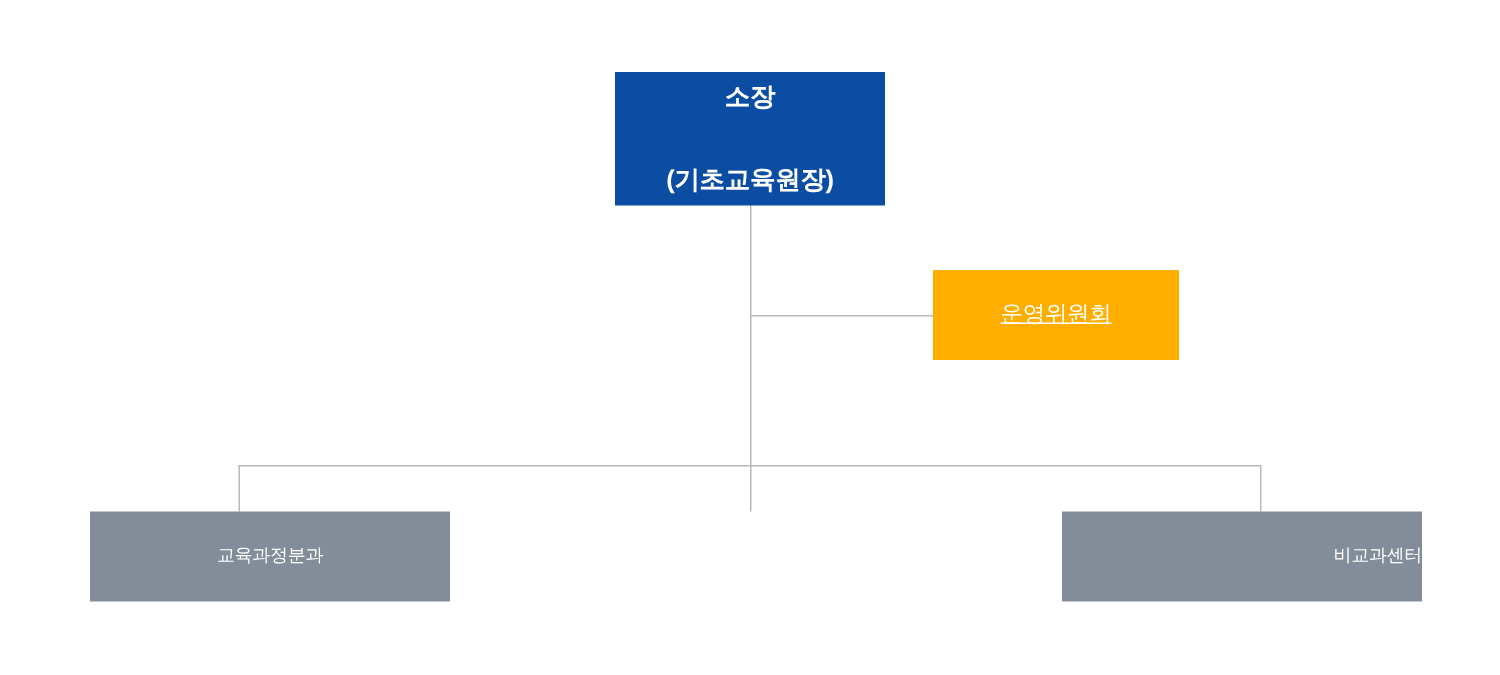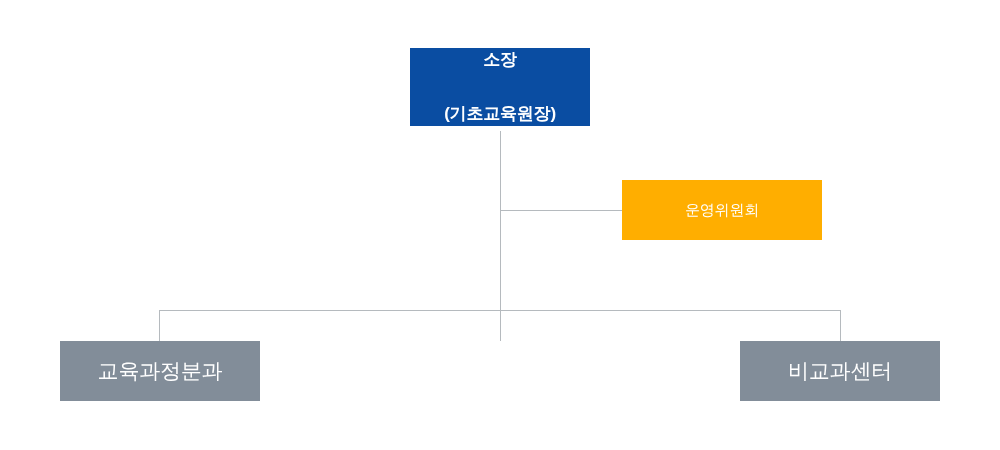--- a/index.html
+++ b/index.html
@@ -46,51 +46,52 @@
   .node .line2 {
     display: block;
     white-space: nowrap;
   }
 
   
   .node-root {
     left: 410px;
     top: 48px;
     width: 180px;
-    height: 78px;
+    height: 89px;
     background: #0a4da2;
     font-size: 17px;
     font-weight: bold;
   }
   .node-root .line1 { font-size: 17px; }
   .node-root .line2 { font-size: 17px; margin-top: 32px; }
 
   
   .node-committee {
     left: 622px;
     top: 180px;
-    width: 200px;
+    width: 164px;
     height: 60px;
     background: #ffae00;
     font-size: 15px;
     font-weight: normal;
+    text-decoration: underline;
   }
 
   
   .node-leaf {
     top: 341px;
-    width: 200px;
+    width: 240px;
     height: 60px;
     background: #828d99;
-    font-size: 21px;
+    font-size: 12px;
     font-weight: normal;
   }
   .node-leaf-1 { left: 60px; }
   .node-leaf-2 { left: 400px; }
-  .node-leaf-3 { left: 740px; }
+  .node-leaf-3 { left: 708px; align-items: flex-end; }
 </style>
 </head>
 <body>
 
 <div id="org-chart">
 
   <div class="conn conn-v" style="left:500px; top:131px; height:180px;"></div>
 
   <div class="conn conn-h" style="left:500px; top:210px; width:122px;"></div>
 

